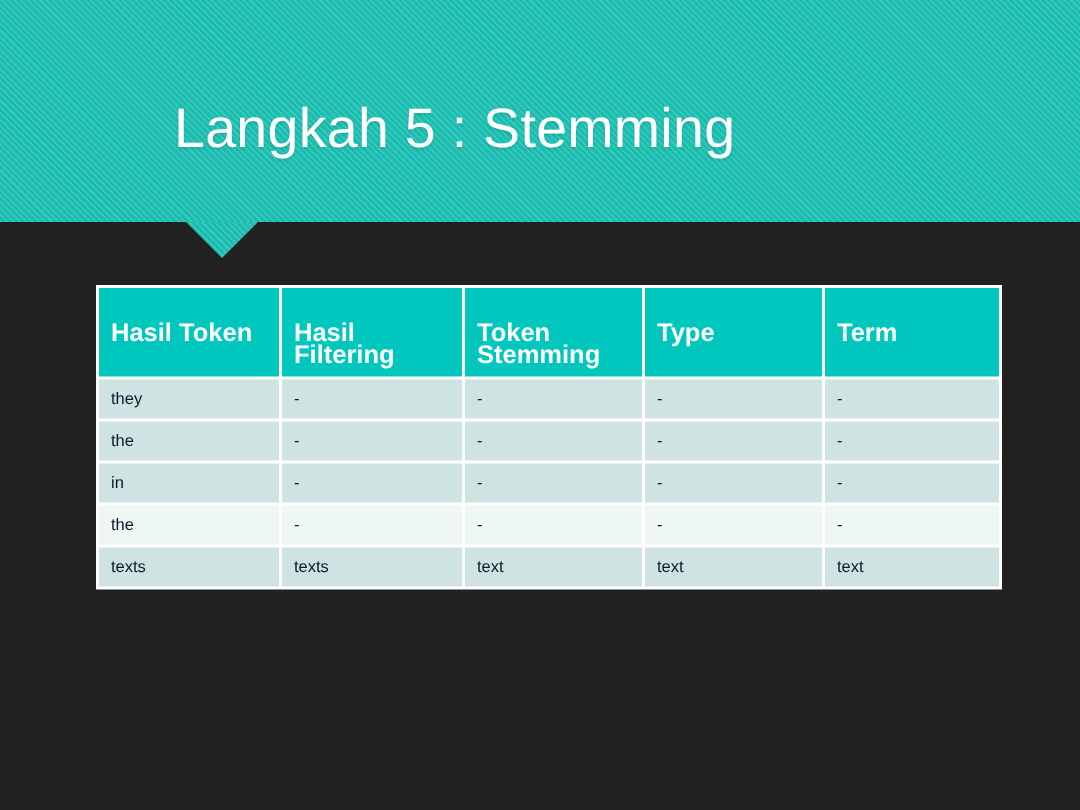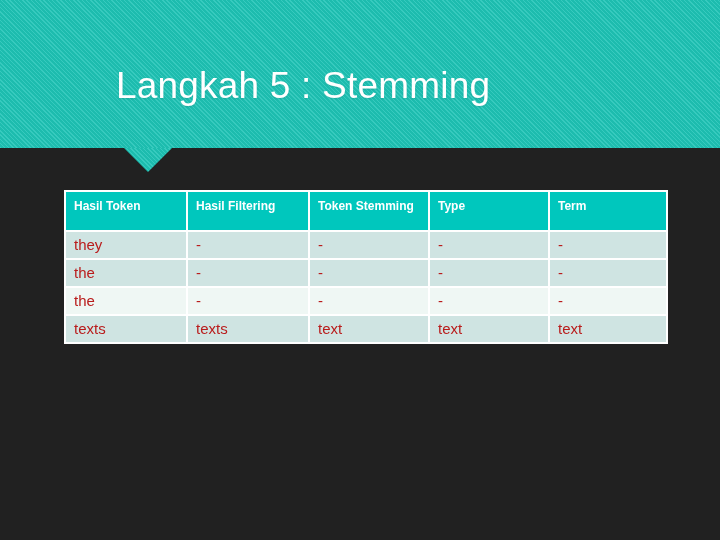--- a/index.html
+++ b/index.html
@@ -95,34 +95,34 @@
     width: 592px;
     border-collapse: separate;
     border-spacing: 2px 2px;
     background: #ffffff;
     table-layout: fixed;
   }
 
   table.data-table th {
     background: #00c7bd;
     color: #ffffff;
-    font-size: 12px;
+    font-size: 17px;
     font-weight: bold;
     text-align: left;
     vertical-align: top;
-    padding: 7px 8px 7px 8px;
+    padding: 22px 8px 7px 8px;
     height: 38px;
     line-height: 15px;
     box-sizing: border-box;
   }
 
   table.data-table td {
-    font-size: 15px;
+    font-size: 11px;
     font-weight: normal;
-    color: #b91c1c;
+    color: #0f172a;
     text-align: left;
     vertical-align: middle;
     padding: 5px 8px;
     height: 25px;
     line-height: 16px;
     box-sizing: border-box;
   }
 
   table.data-table tbody tr.row-odd td {
     background: #cfe4e2;
@@ -175,20 +175,27 @@
             <td>-</td>
             <td>-</td>
           </tr>
           <tr class="row-odd">
             <td>the</td>
             <td>-</td>
             <td>-</td>
             <td>-</td>
             <td>-</td>
           </tr>
+          <tr class="row-odd">
+            <td>in</td>
+            <td>-</td>
+            <td>-</td>
+            <td>-</td>
+            <td>-</td>
+          </tr>
           <tr class="row-even">
             <td>the</td>
             <td>-</td>
             <td>-</td>
             <td>-</td>
             <td>-</td>
           </tr>
           <tr class="row-odd">
             <td>texts</td>
             <td>texts</td>

